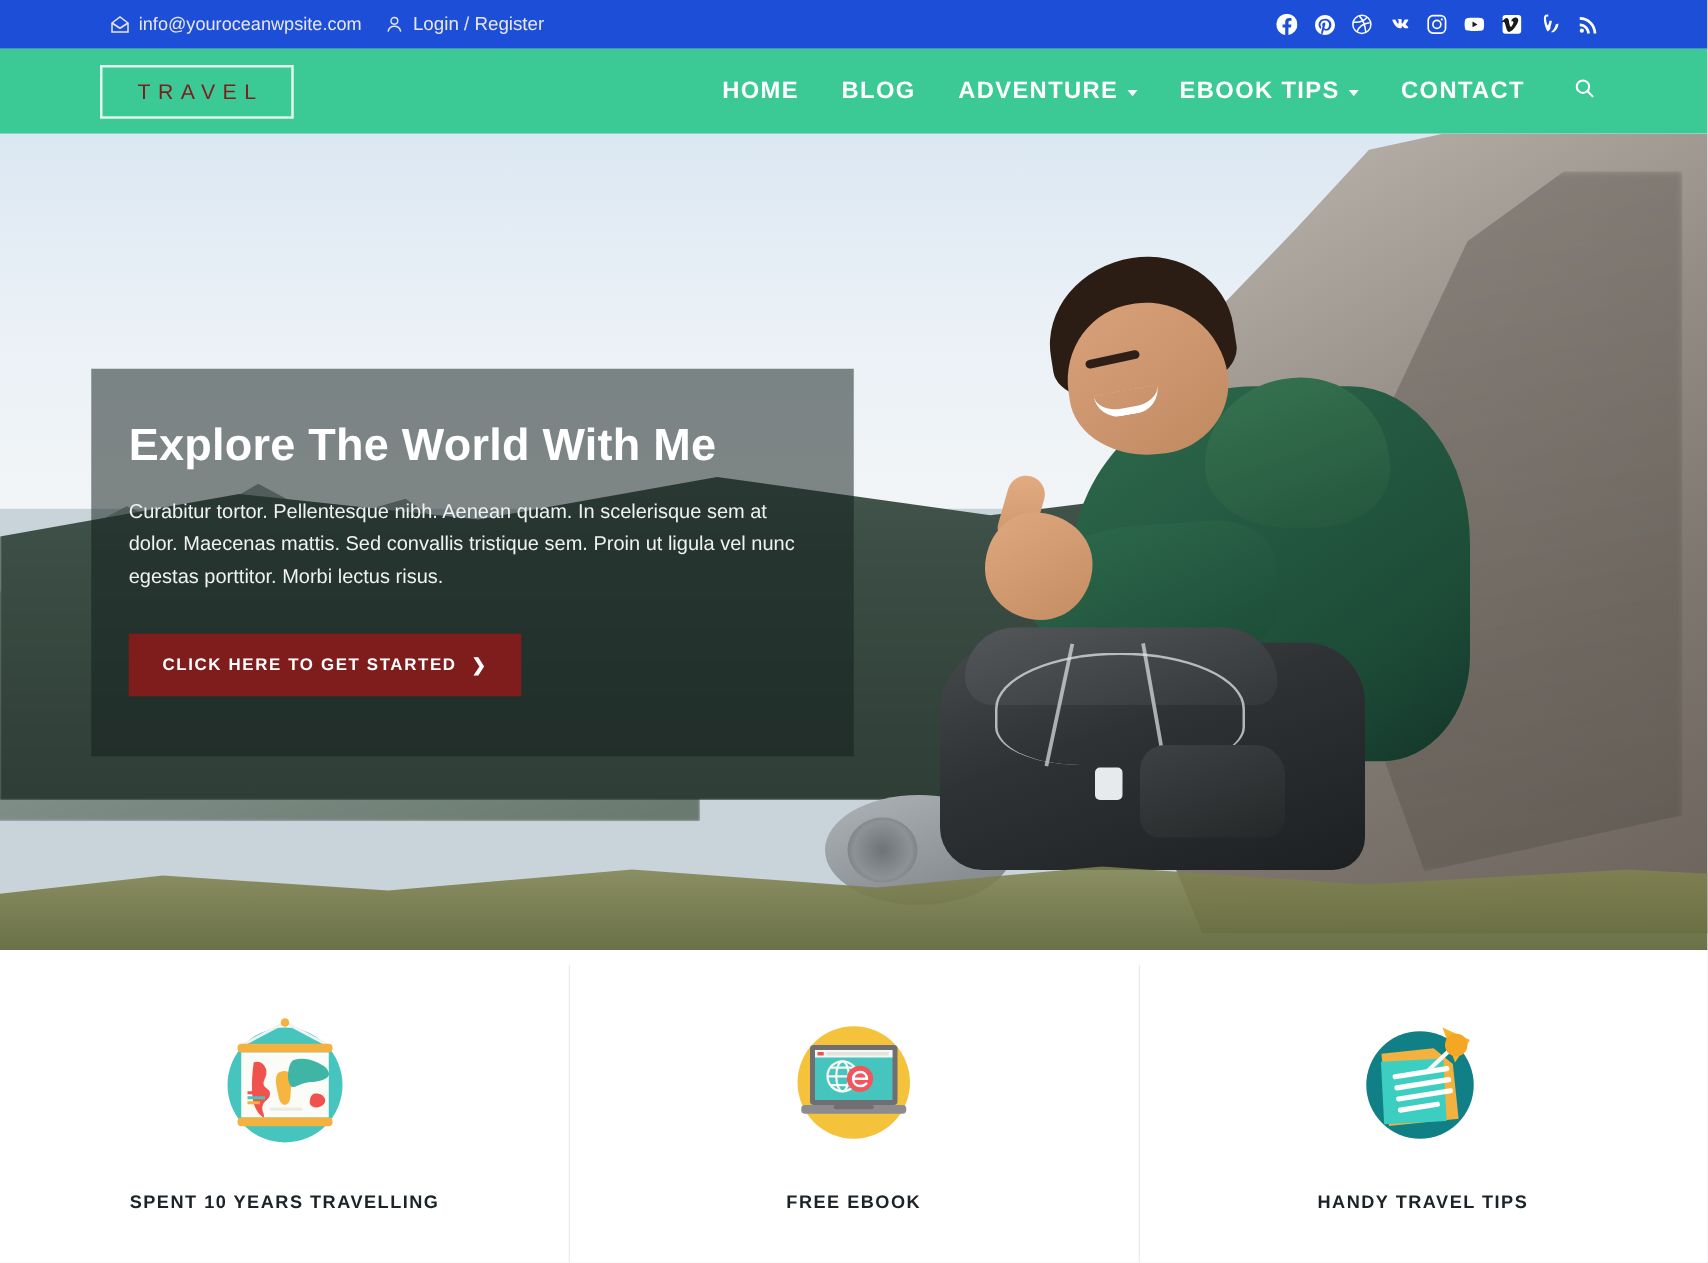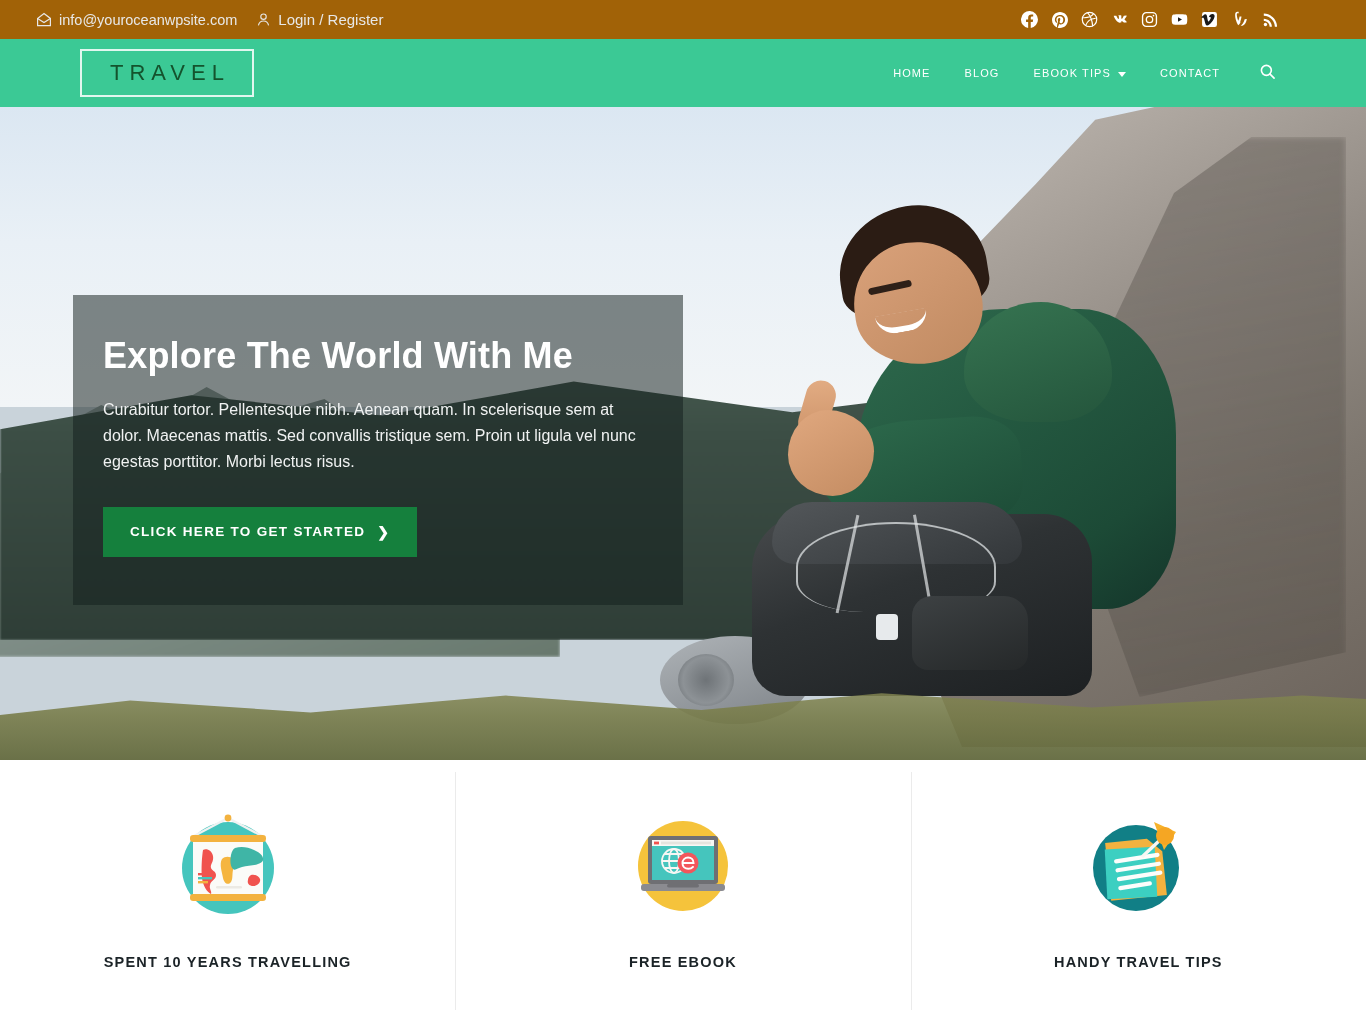--- a/index.html
+++ b/index.html
@@ -4,46 +4,46 @@
 <style>
   * { box-sizing: border-box; margin: 0; padding: 0; }
   html, body {
     width: 1366px; height: 1010px;
     font-family: "Liberation Sans", sans-serif;
     background: #ffffff; overflow: hidden;
   }
 
   
   .topbar {
-    height: 39px; background: #a16207;
+    height: 39px; background: #1d4ed8;
     display: flex; align-items: center;
-    padding: 0 88px 0 36px;
+    padding: 0 88px 0 88px;
   }
   .topbar-left { display: flex; align-items: center; gap: 18px; }
   .tb-item { display: flex; align-items: center; gap: 7px; color: #e8e8e8; font-size: 14.5px; }
   .tb-item .glyph { display: inline-flex; width: 16px; height: 16px; align-items: center; justify-content: center; }
   .tb-item a, .tb-link { color: #e8e8e8; text-decoration: none; font-size: 15px; }
   .topbar-right { margin-left: auto; display: flex; align-items: center; gap: 13px; }
   .soc { width: 17px; height: 17px; display: inline-flex; align-items: center; justify-content: center; color: #fff; cursor: pointer; }
   .soc svg { display: block; }
 
   
   .header {
     height: 68px; background: #3bc995;
     display: flex; align-items: center; padding: 0 80px 0 80px;
   }
   .logo {
     border: 2px solid rgba(255,255,255,.85);
-    color: #14532d; font-size: 22px; letter-spacing: 6px;
+    color: #7f1d1d; font-size: 17px; letter-spacing: 6px;
     padding: 11px 22px 11px 28px; font-weight: 400; line-height: 1;
     cursor: pointer; background: transparent;
   }
   .nav { margin-left: auto; display: flex; align-items: center; gap: 0; }
   .nav-item {
-    color: #ffffff; font-size: 11px; font-weight: normal; letter-spacing: 1.1px;
+    color: #ffffff; font-size: 19px; font-weight: bold; letter-spacing: 1.1px;
     padding: 0 17px; display: flex; align-items: center; gap: 7px;
     text-decoration: none; cursor: pointer; height: 68px;
   }
   .caret { width: 0; height: 0; border-left: 4.5px solid transparent; border-right: 4.5px solid transparent; border-top: 5.5px solid #ffffff; margin-top: 2px; }
   .search-btn { padding: 0 10px 0 22px; display: flex; align-items: center; cursor: pointer; height: 68px; }
 
   
   .hero { position: relative; height: 653px; overflow: hidden; background: #c9d3da; }
   .hero-photo { position: absolute; inset: 0; }
 
@@ -132,21 +132,21 @@
   
   .hero-card {
     position: absolute; left: 73px; top: 188px; width: 610px;
     background: rgba(20,30,28,.52);
     padding: 40px 42px 48px 30px;
   }
   .hero-title { color: #ffffff; font-size: 36px; font-weight: bold; letter-spacing: .2px; }
   .hero-desc { color: #f0f2f2; font-size: 16px; line-height: 1.62; margin-top: 20px; max-width: 560px; }
   .hero-cta {
     display: inline-flex; align-items: center; gap: 12px; margin-top: 32px;
-    background: #15803d; color: #ffffff; border: none;
+    background: #7f1d1d; color: #ffffff; border: none;
     font-family: inherit; font-size: 13.5px; font-weight: bold; letter-spacing: 1.3px;
     padding: 17px 27px; cursor: pointer;
   }
   .hero-cta .chev { font-size: 14px; font-weight: bold; }
 
   
   .features { display: flex; height: 306px; background: #ffffff; }
   .feature {
     flex: 1; display: flex; flex-direction: column; align-items: center;
     padding-top: 50px; position: relative;
@@ -245,20 +245,24 @@
 
 <div class="header">
   <div class="logo">TRAVEL</div>
 
   <nav class="nav">
     <a class="nav-item">
       <span>HOME</span>
     </a>
     <a class="nav-item">
       <span>BLOG</span>
+    </a>
+    <a class="nav-item">
+      <span>ADVENTURE</span>
+      <span class="caret"></span>
     </a>
     <a class="nav-item">
       <span>EBOOK TIPS</span>
       <span class="caret"></span>
     </a>
     <a class="nav-item">
       <span>CONTACT</span>
     </a>
     <span class="search-btn">
       <span>

